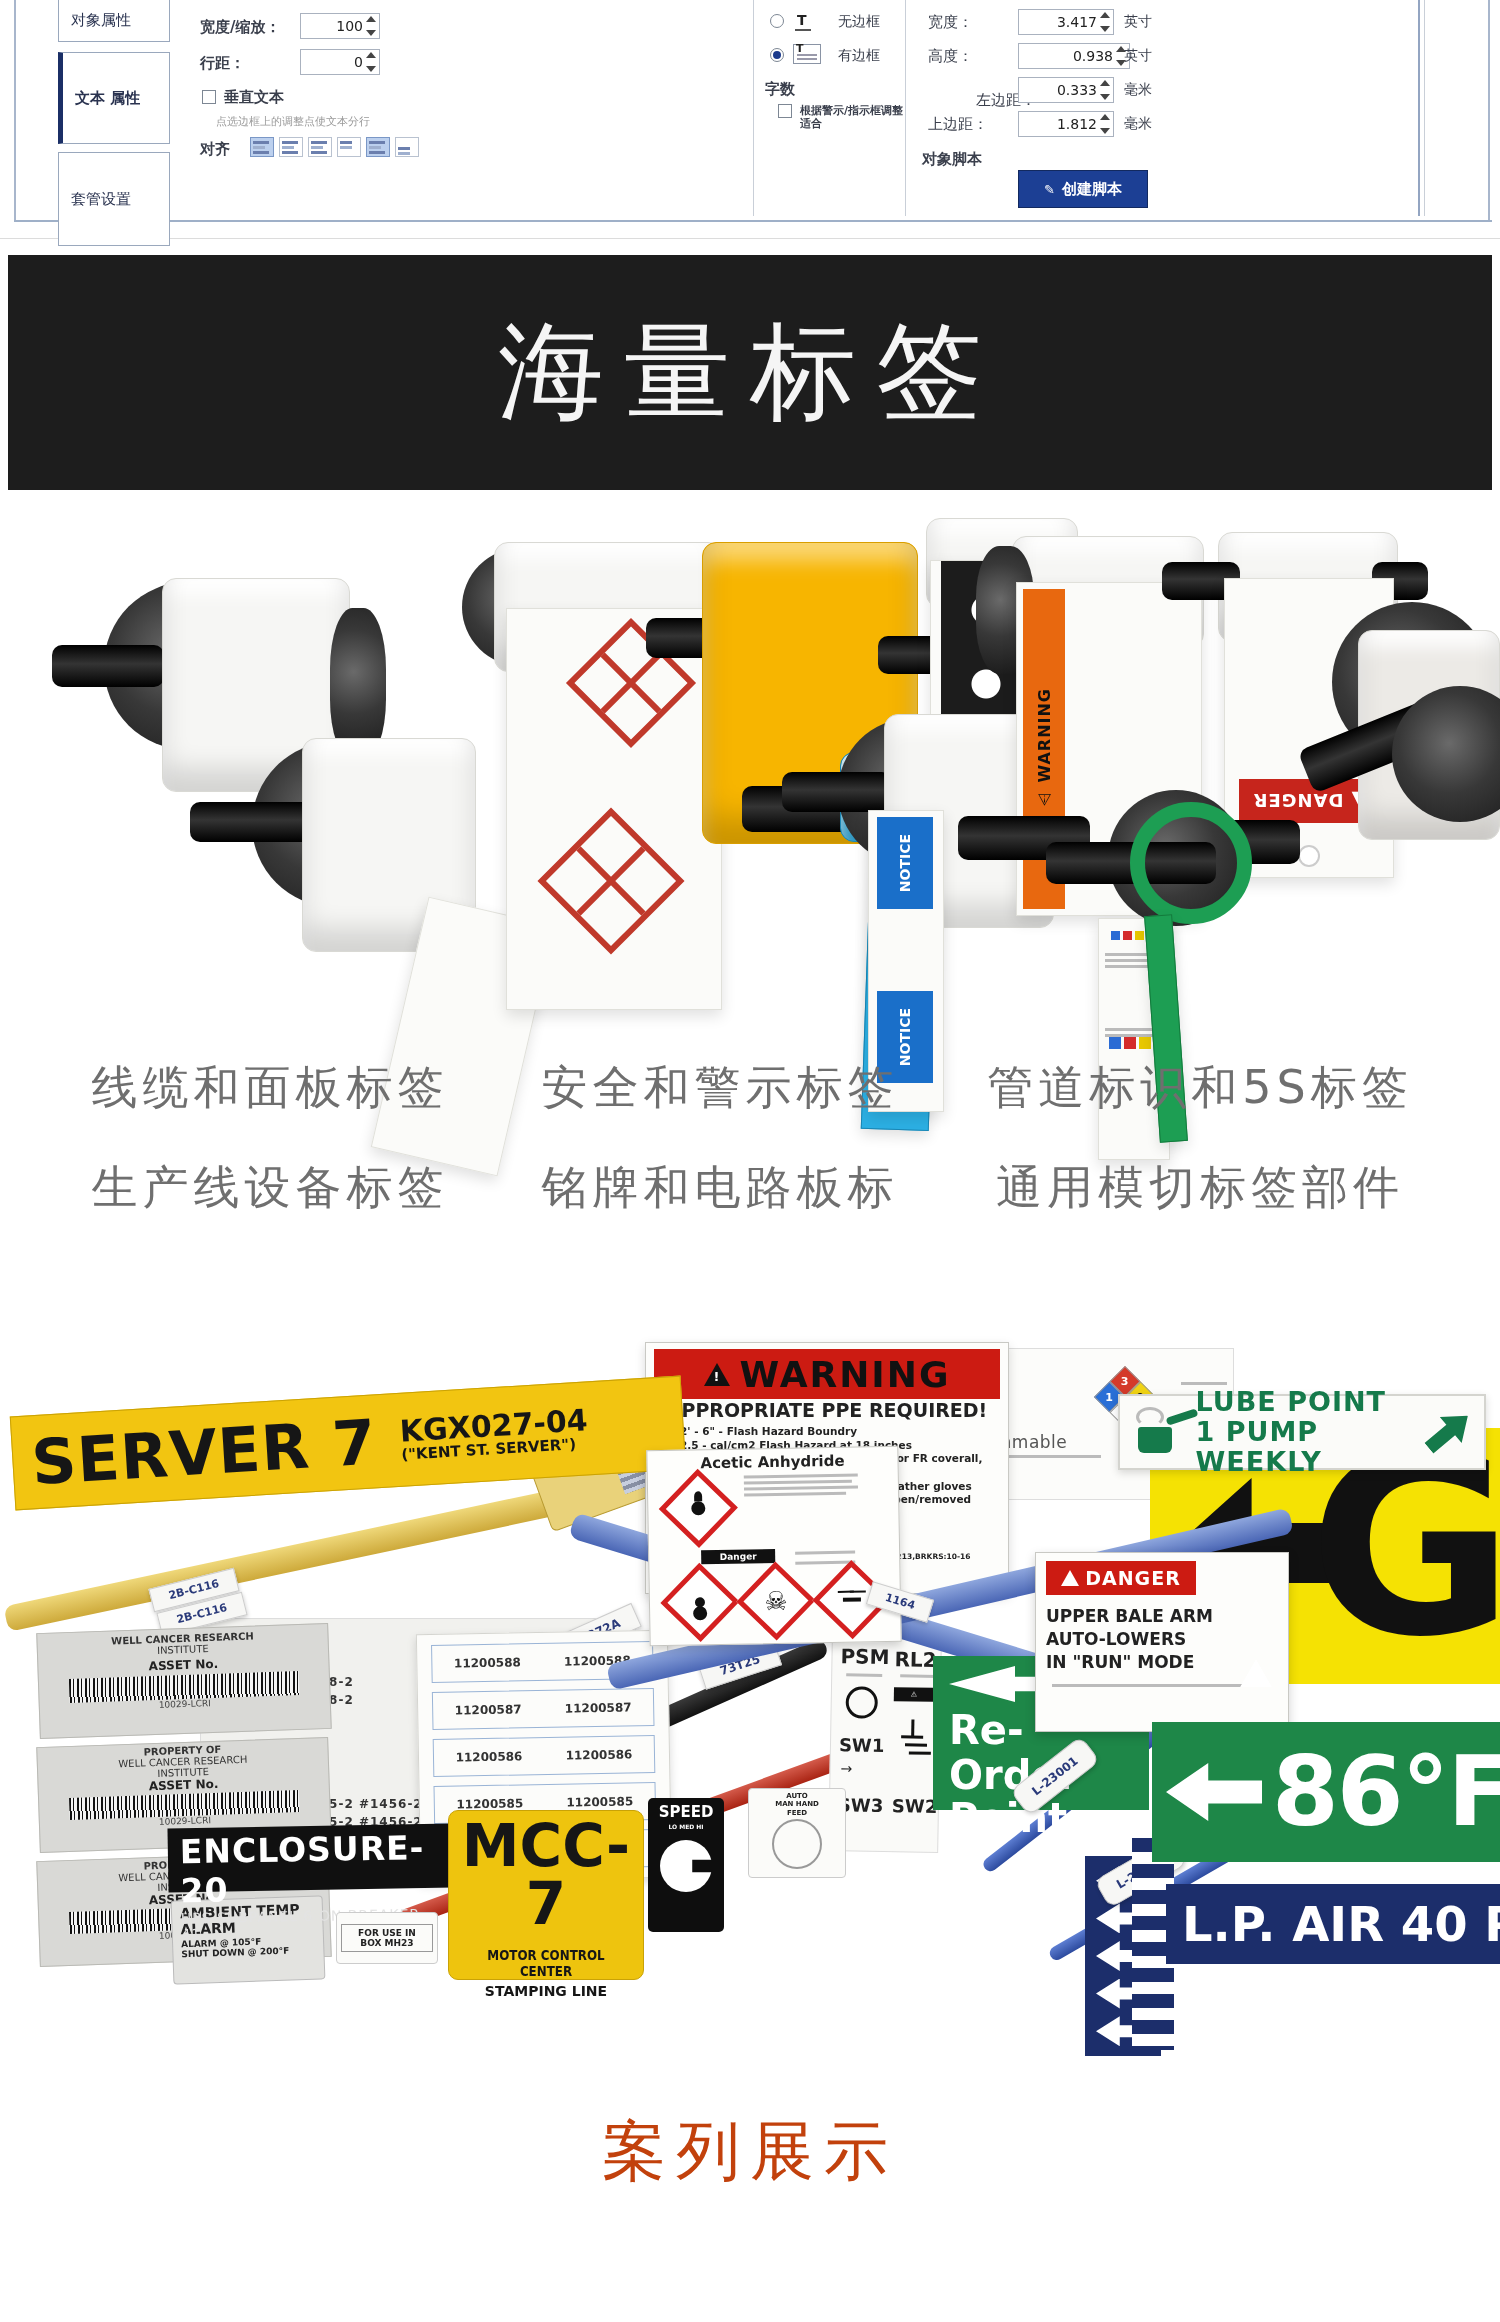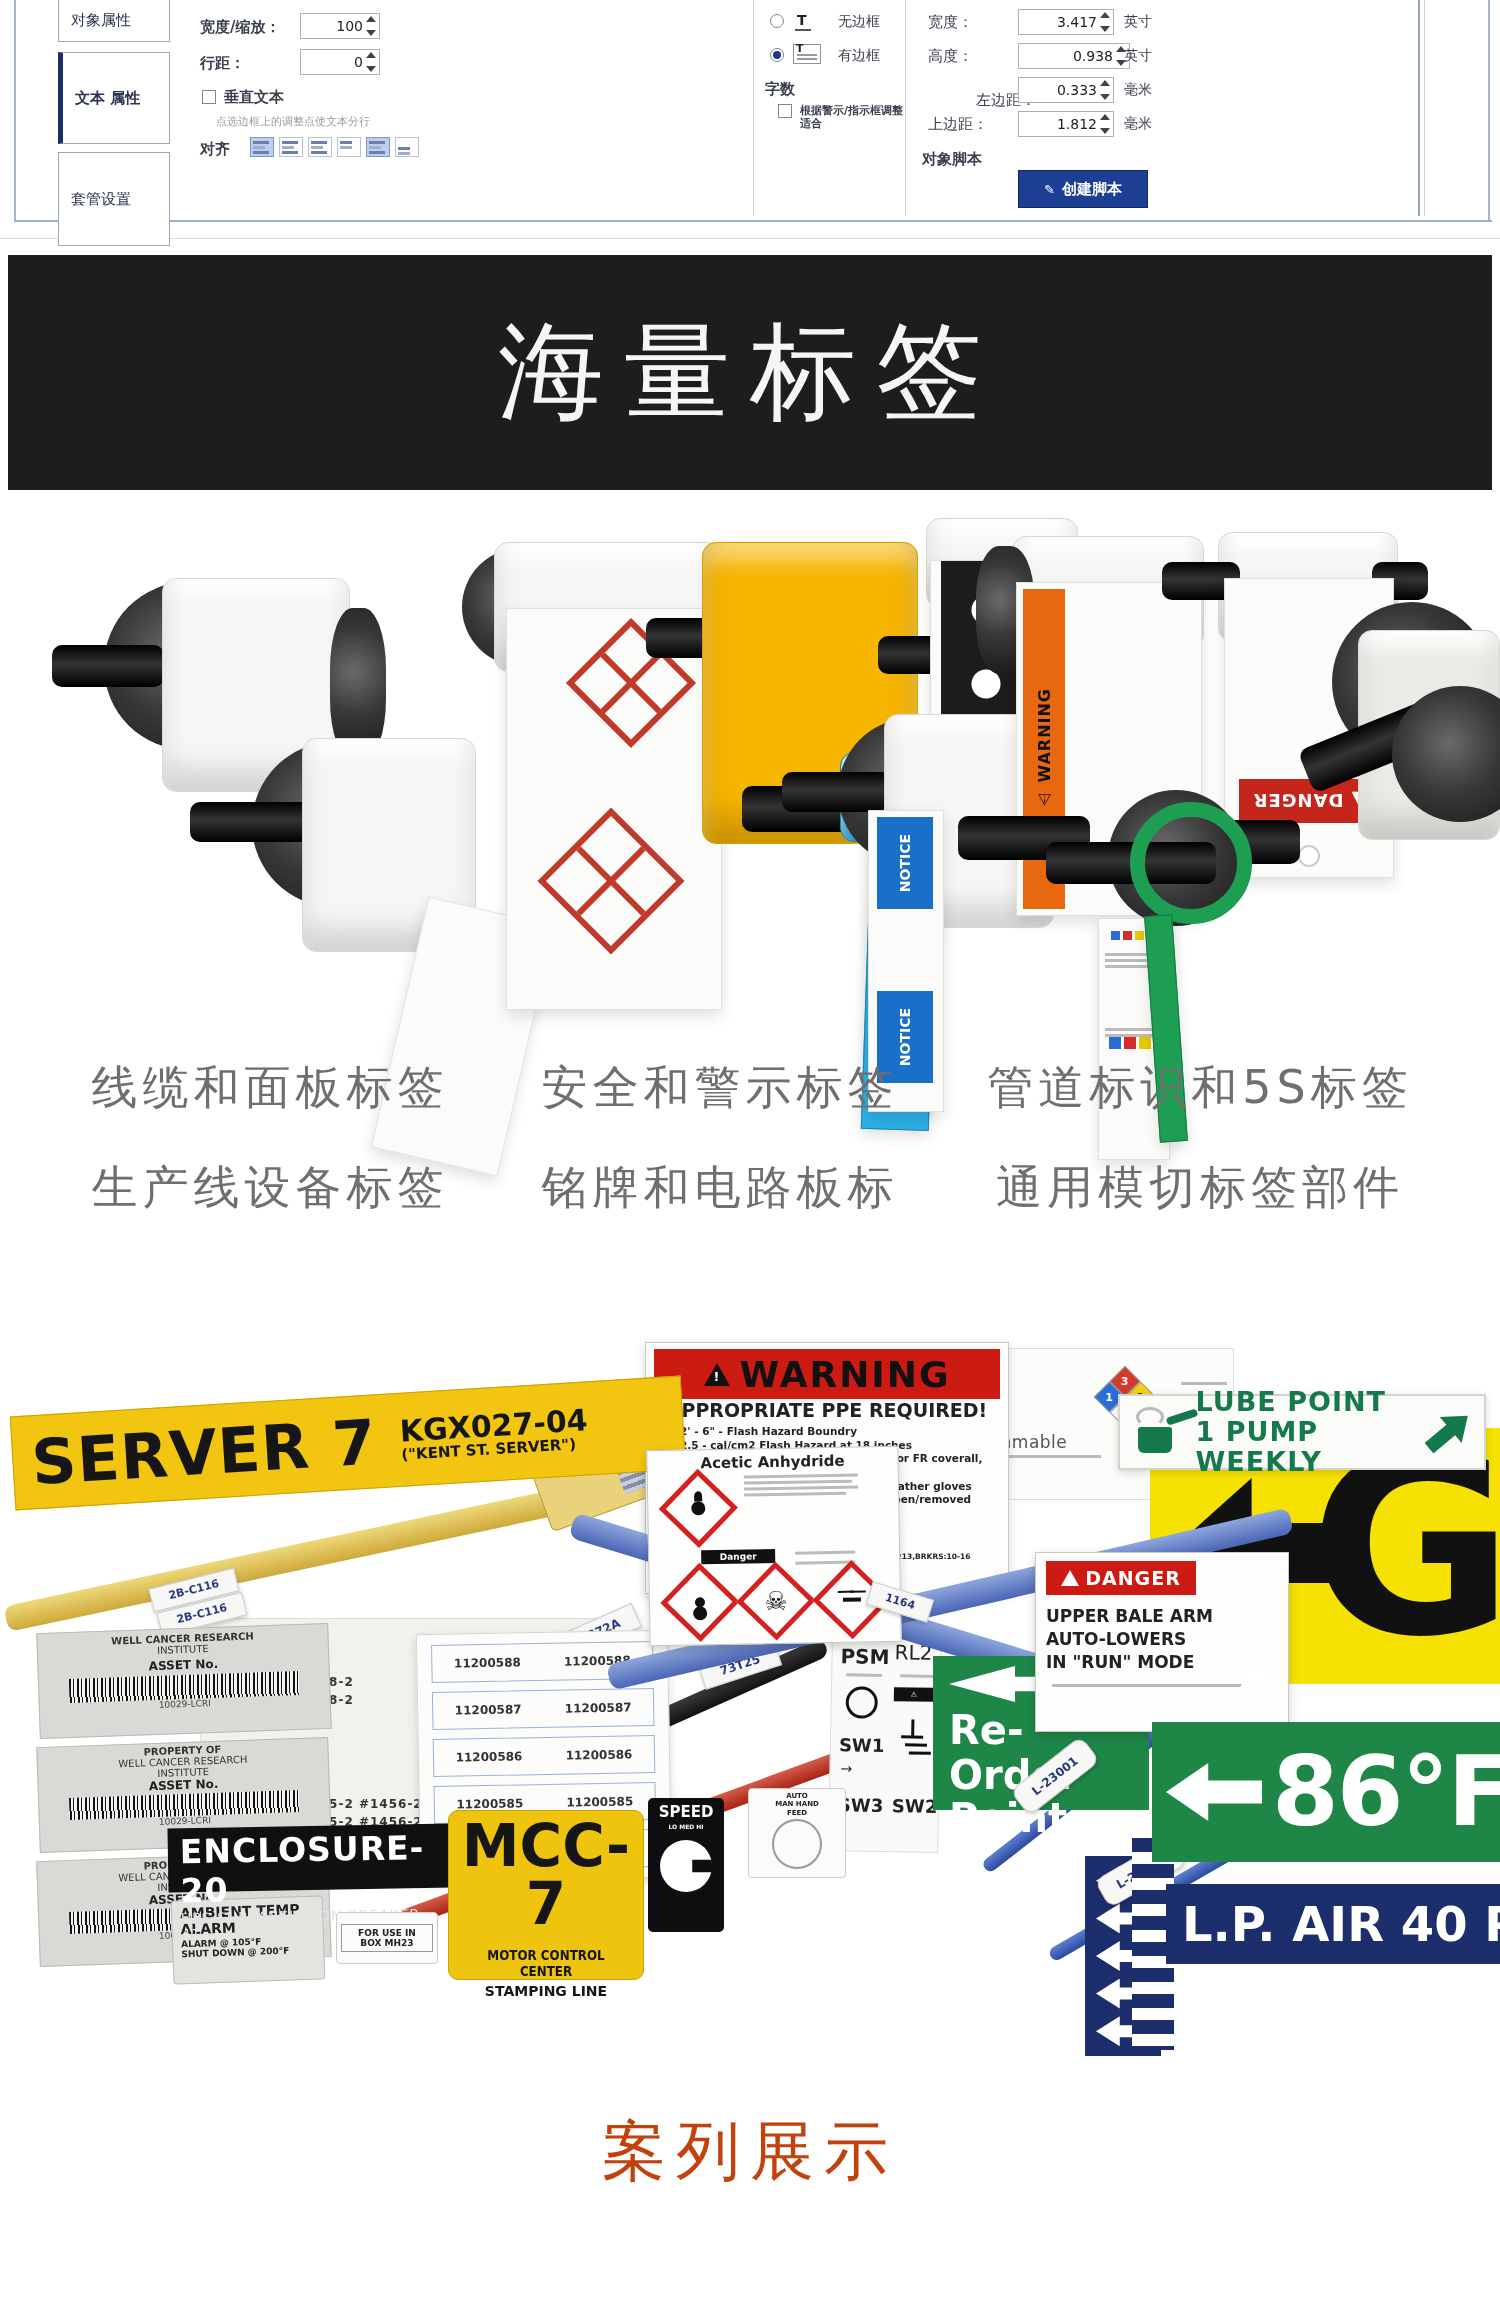--- a/index.html
+++ b/index.html
@@ -512,21 +512,21 @@
 
   <div class="lbl" style="left:748px;top:498px;width:98px;height:90px;background:#fbfbf9;border:1px solid #ccc;border-radius:4px;z-index:3;text-align:center;">
     <div class="pre" style="font-size:7px;font-weight:bold;margin-top:3px;line-height:1.2;">AUTO
 MAN      HAND
 FEED</div>
     <div style="width:46px;height:46px;border-radius:50%;border:2px solid #999;margin:2px auto 0;"></div>
   </div>
 
   <div class="lbl" style="left:830px;top:348px;width:110px;height:214px;background:#fafaf8;border:1px solid #ddd;transform:rotate(1deg);z-index:2;">
     <span style="position:absolute;left:8px;top:6px;font-size:20px;font-weight:bold;">PSM</span>
-    <span style="position:absolute;left:62px;top:1px;font-size:20px;font-weight:normal;text-align:center;">RL2</span>
+    <span style="position:absolute;left:62px;top:8px;font-size:20px;font-weight:bold;text-align:center;">RL2</span>
     <div class="gbar" style="position:absolute;left:8px;top:32px;width:36px;"></div>
     <div class="gbar" style="position:absolute;left:62px;top:32px;width:36px;"></div>
     <span style="position:absolute;left:14px;top:48px;width:26px;height:26px;border:3px solid #111;border-radius:50%;"></span>
     <span style="position:absolute;left:62px;top:48px;width:40px;height:14px;background:#111;color:#fff;font-size:7px;font-weight:bold;text-align:center;line-height:14px;">⚠</span>
     <span style="position:absolute;left:8px;top:96px;font-size:18px;font-weight:bold;">SW1</span>
     <span style="position:absolute;left:10px;top:122px;font-size:14px;">→</span>
     <span style="position:absolute;left:70px;top:96px;width:22px;height:3px;background:#111;box-shadow:4px 8px 0 -0px #111,8px 16px 0 0 #111;"></span>
     <span style="position:absolute;left:80px;top:80px;width:3px;height:18px;background:#111;"></span>
     <span style="position:absolute;left:8px;top:156px;font-size:18px;font-weight:bold;">SW3</span>
     <span style="position:absolute;left:62px;top:156px;font-size:18px;font-weight:bold;">SW2</span>

